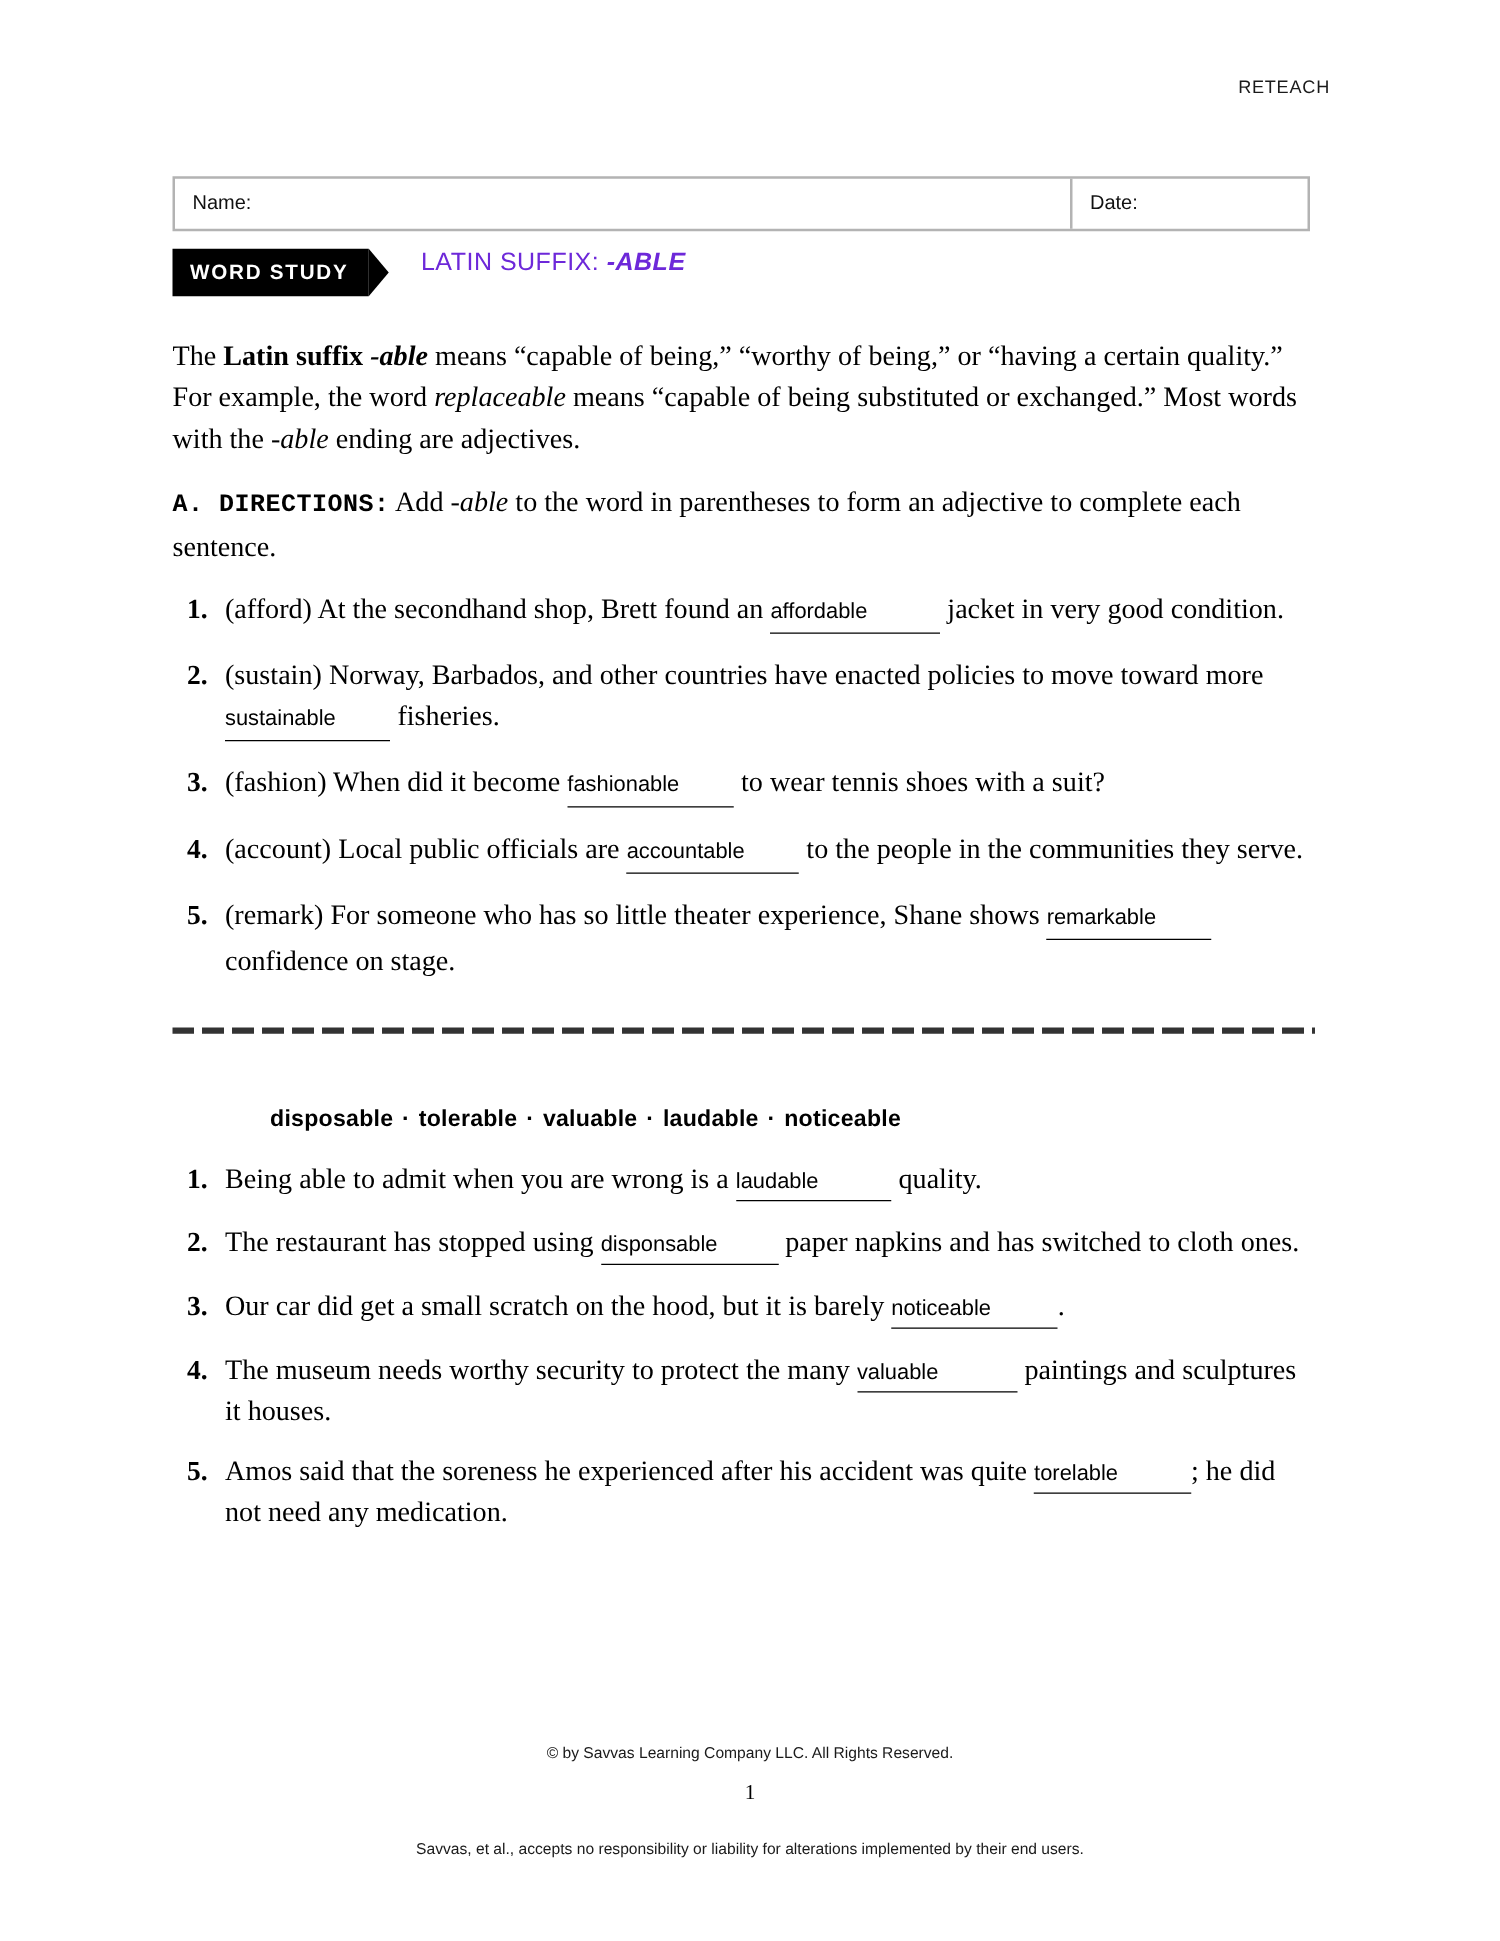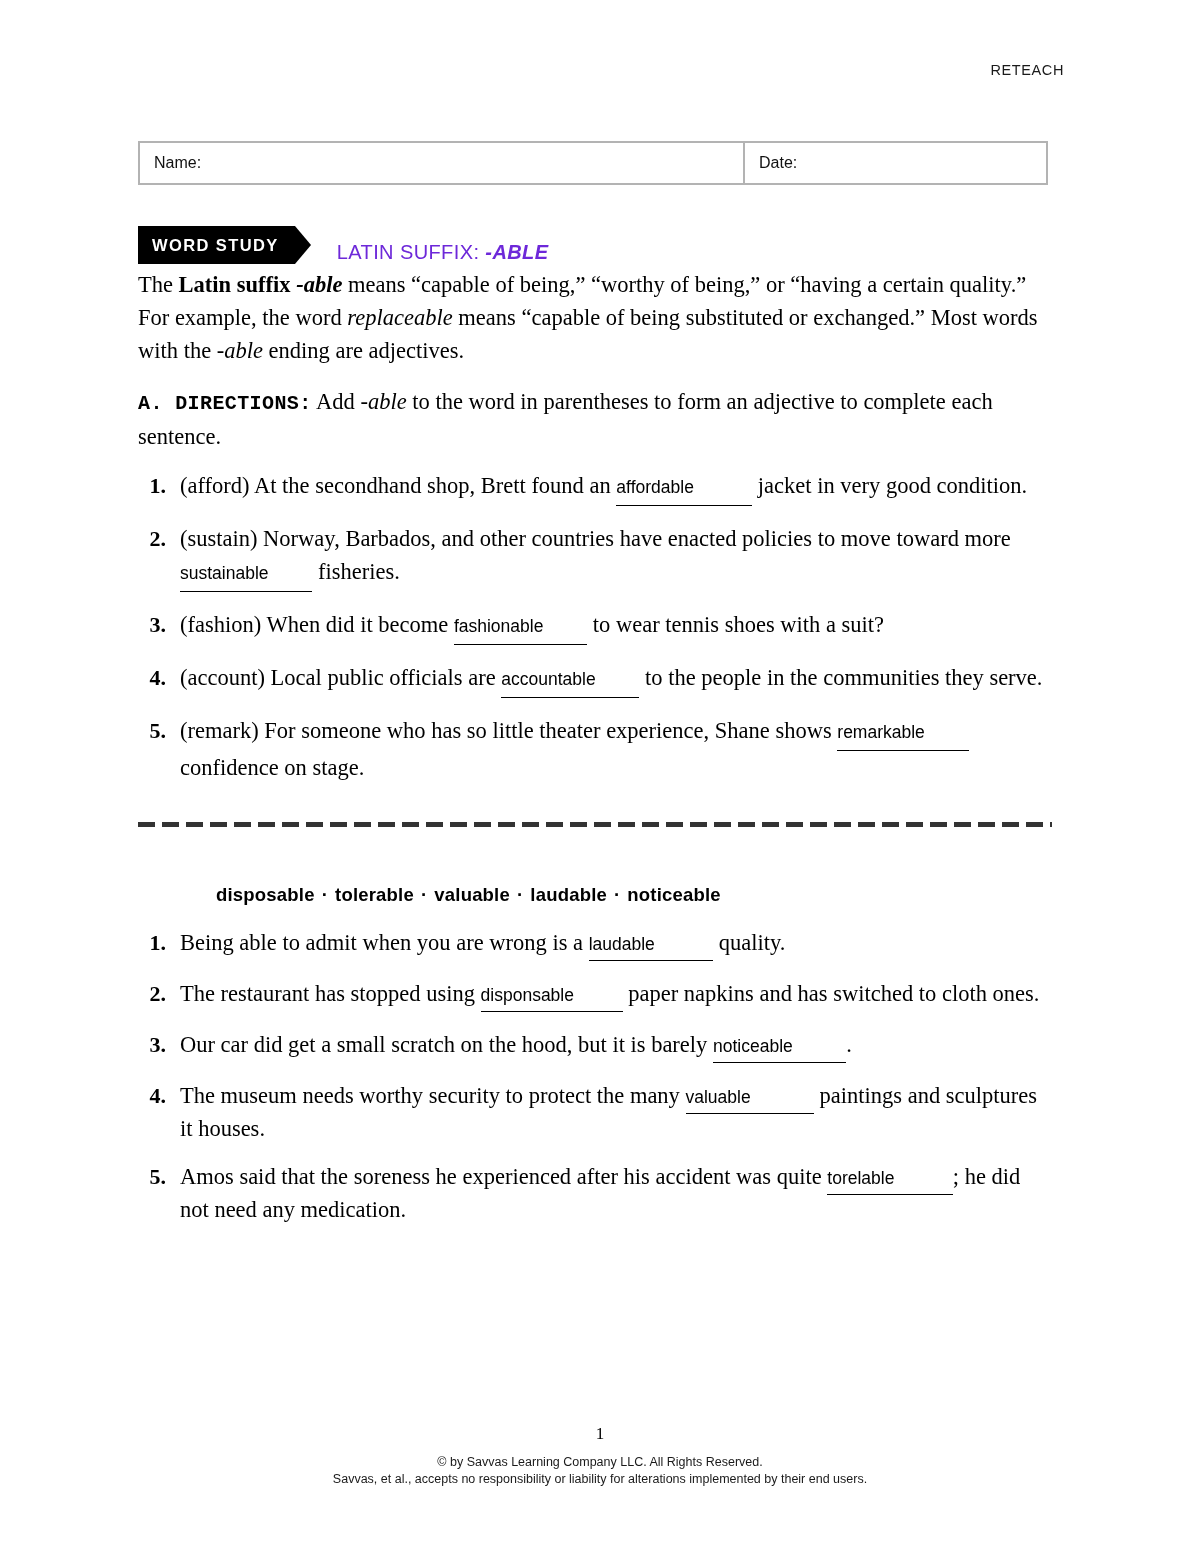--- a/index.html
+++ b/index.html
@@ -47,30 +47,30 @@
   }
   .namedate .cell {
     box-sizing: border-box;
     display: flex;
     align-items: center;
     padding-left: 14px;
     font-family: "Liberation Sans", "DejaVu Sans", sans-serif;
     font-size: 16px;
     color: #111111;
   }
-  .namedate .cell-name { width: 605px; border-right: 2px solid #b3b3b3; }
+  .namedate .cell-name { width: 718px; border-right: 2px solid #b3b3b3; }
   .namedate .cell-date { flex: 1 1 auto; }
 
   
   .ws-row {
     position: absolute;
     left: 138px;
-    top: 226px;
+    top: 199px;
     display: flex;
-    align-items: flex-end;
+    align-items: flex-start;
   }
   .ws-tag {
     position: relative;
     background: #000000;
     color: #ffffff;
     font-family: "Liberation Sans", "DejaVu Sans", sans-serif;
     font-weight: bold;
     font-size: 16.5px;
     letter-spacing: 1.4px;
     padding: 6px 16px 6px 14px;
@@ -213,21 +213,21 @@
     font-size: 17px;
   }
   .copyline {
     position: absolute;
     left: 0; right: 0;
     text-align: center;
     font-family: "Liberation Sans", "DejaVu Sans", sans-serif;
     font-size: 12.5px;
     color: #1a1a1a;
   }
-  .copy1 { top: 1455px; }
+  .copy1 { top: 1395px; }
   .copy2 { top: 1472px; }
 </style>
 </head>
 <body>
 
 <div class="page">
 
   <div class="reteach">RETEACH</div>
 
   <div class="namedate">

